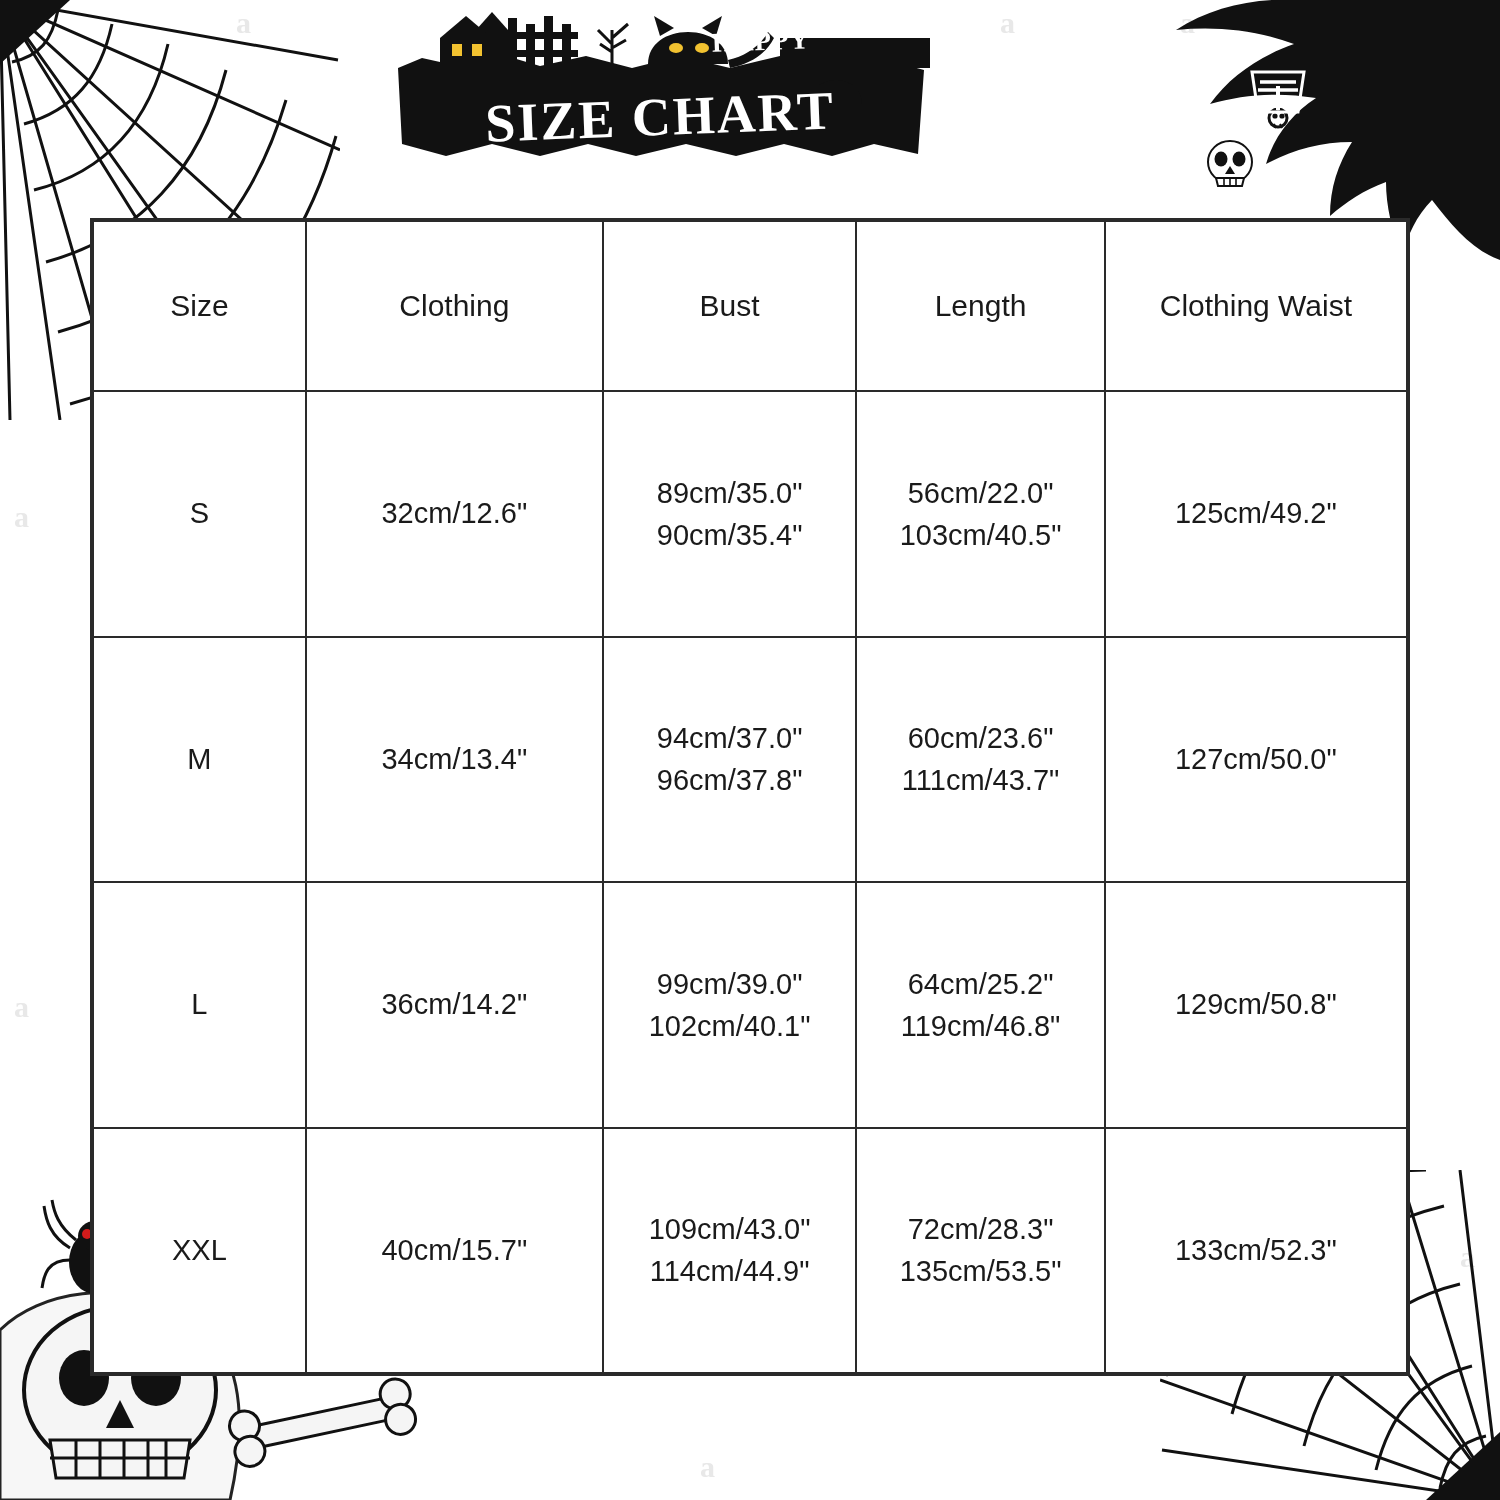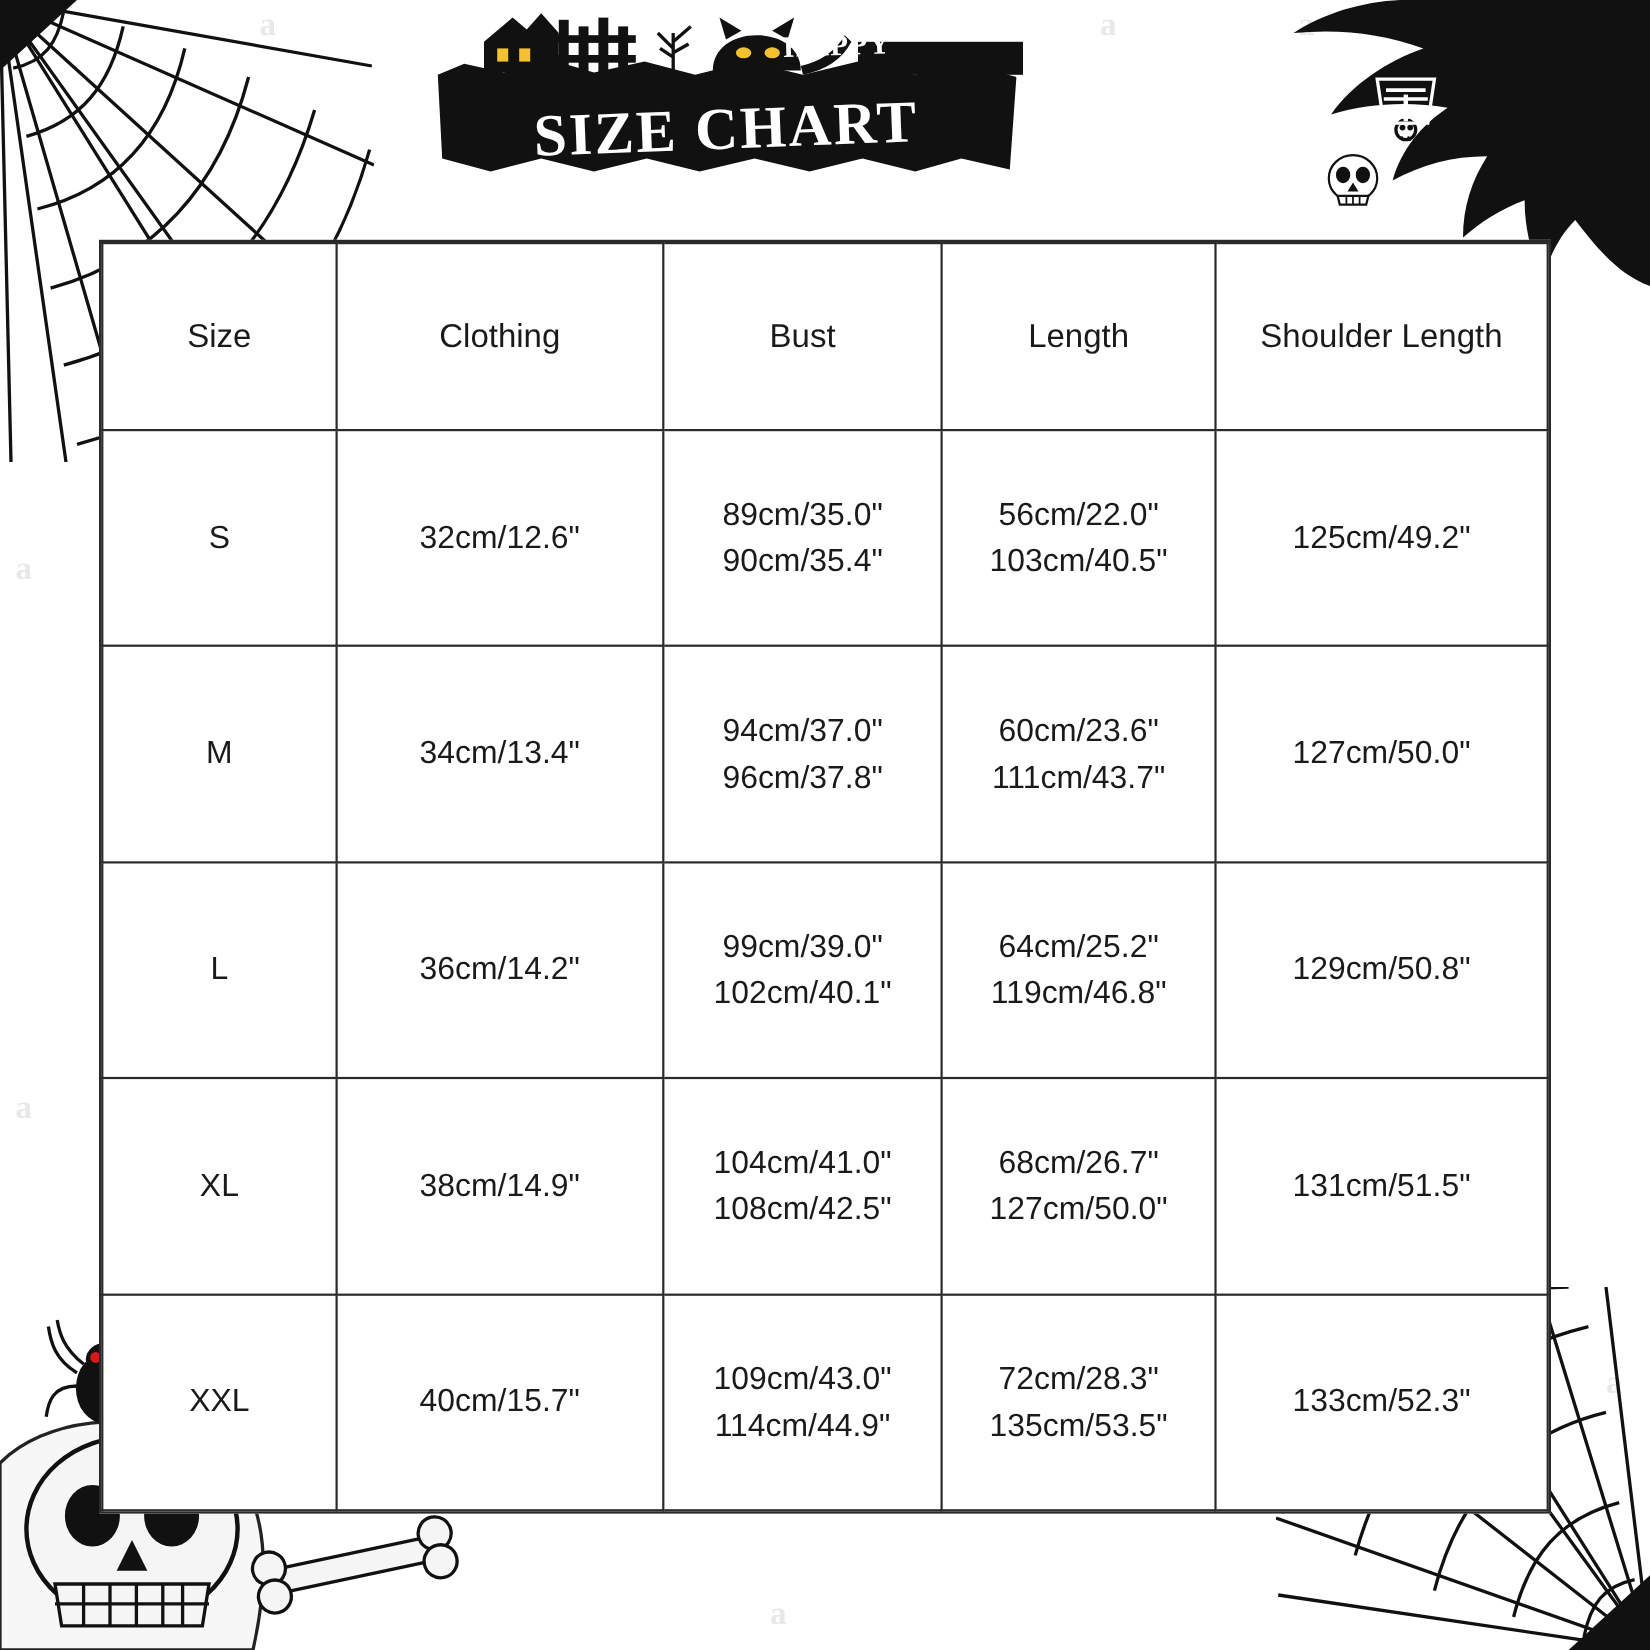--- a/index.html
+++ b/index.html
@@ -279,21 +279,21 @@
         <col class="col-bust">
         <col class="col-waist">
         <col class="col-length">
       </colgroup>
       <thead>
         <tr>
           <th>Size</th>
           <th>Clothing</th>
           <th>Bust</th>
           <th>Length</th>
-          <th>Shoulder Length</th>
+          <th>Clothing Waist</th>
         </tr>
       </thead>
       <tbody>
         <tr>
           <td>S</td>
           <td>32cm/12.6"</td>
           <td class="two-line">
             <span>89cm/35.0"</span>
             <span>90cm/35.4"</span>
           </td>
@@ -321,33 +321,20 @@
           <td>36cm/14.2"</td>
           <td class="two-line">
             <span>99cm/39.0"</span>
             <span>102cm/40.1"</span>
           </td>
           <td class="two-line">
             <span>64cm/25.2"</span>
             <span>119cm/46.8"</span>
           </td>
           <td>129cm/50.8"</td>
-        </tr>
-        <tr>
-          <td>XL</td>
-          <td>38cm/14.9"</td>
-          <td class="two-line">
-            <span>104cm/41.0"</span>
-            <span>108cm/42.5"</span>
-          </td>
-          <td class="two-line">
-            <span>68cm/26.7"</span>
-            <span>127cm/50.0"</span>
-          </td>
-          <td>131cm/51.5"</td>
         </tr>
         <tr>
           <td>XXL</td>
           <td>40cm/15.7"</td>
           <td class="two-line">
             <span>109cm/43.0"</span>
             <span>114cm/44.9"</span>
           </td>
           <td class="two-line">
             <span>72cm/28.3"</span>

